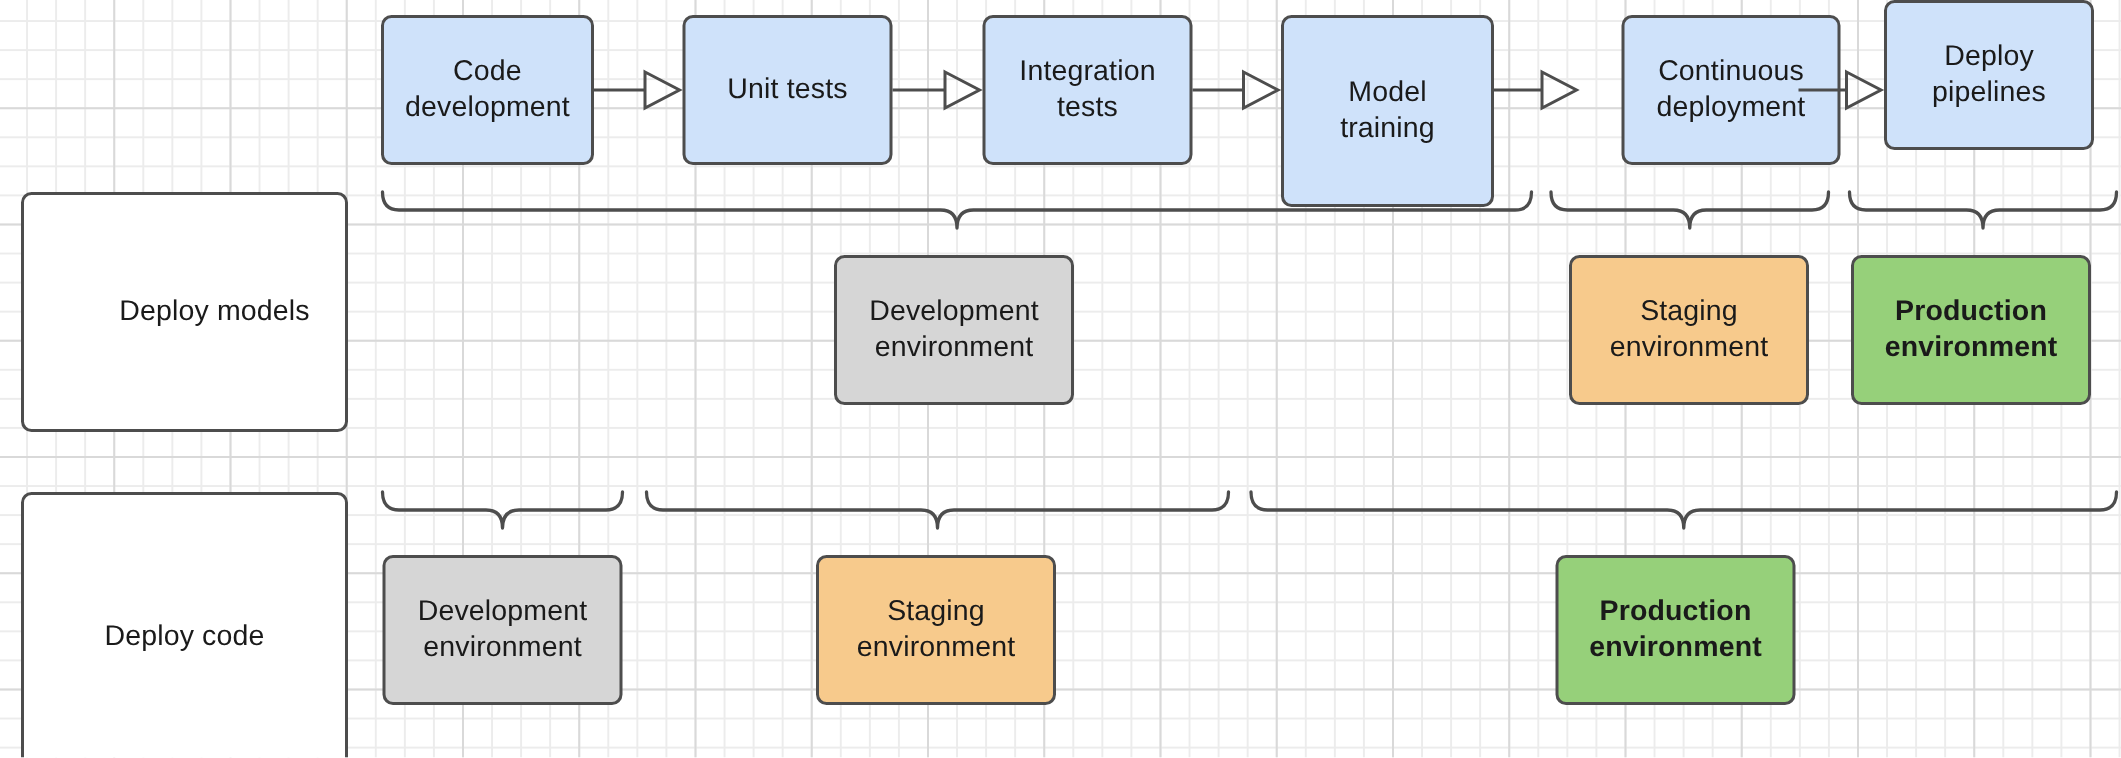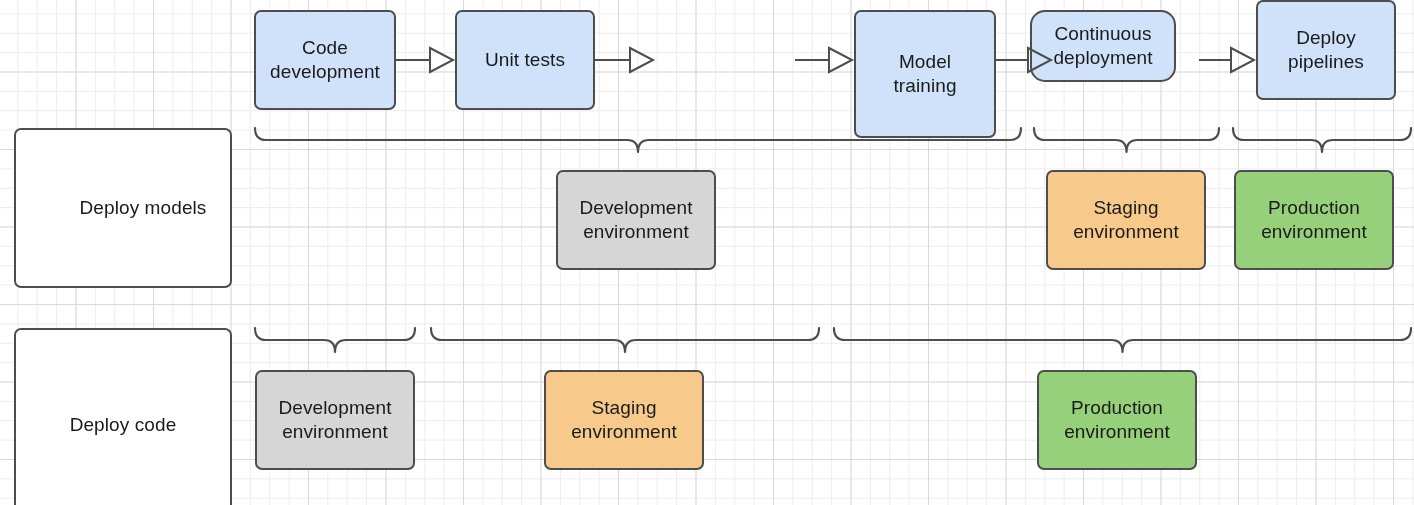--- a/index.html
+++ b/index.html
@@ -41,21 +41,21 @@
     line-height: 1.28;
     letter-spacing: 0.1px;
     white-space: pre-line;
     font-family: "Liberation Sans", sans-serif;
   }
 
   .node.stage   { background: #cfe2fa; }
   .node.label   { background: #ffffff; font-size: 19px; }
   .node.dev     { background: #d6d6d6; }
   .node.staging { background: #f7ca8c; }
-  .node.prod    { background: #96d07a; }
+  .node.prod    { background: #96d07a; font-weight: bold; }
 
   .brace {
     position: absolute;
     overflow: visible;
   }
   .brace path {
     fill: none;
     stroke: #4d4d4d;
     stroke-width: 2.2;
     stroke-linecap: round;
@@ -74,23 +74,25 @@
     stroke-linejoin: miter;
   }
 </style>
 </head>
 <body>
 
 <div id="canvas">
     <div class="node stage" style="left: 254px; top: 10px; width: 142px; height: 100px;">Code
 development</div>
     <div class="node stage" style="left: 455px; top: 10px; width: 140px; height: 100px; text-align: center;">Unit tests</div>
+    <div class="node stage" style="left: 655px; top: 10px; width: 140px; height: 100px;">Integration
+tests</div>
     <div class="node stage" style="left: 854px; top: 10px; width: 142px; height: 128px;">Model
 training</div>
-    <div class="node stage" style="left: 1030px; top: 10px; width: 146px; height: 72px; border-radius: 15px;">Continuous
+    <div class="node stage" style="left: 1081px; top: 10px; width: 146px; height: 100px;">Continuous
 deployment</div>
     <div class="node stage" style="left: 1256px; top: 0; width: 140px; height: 100px;">Deploy
 pipelines</div>
     <svg class="connector" width="59" height="34" style="left: 396px; top: 43px;">
       <line x1="0" y1="17" x2="34" y2="17"></line>
       <polygon points="34,5 57,17 34,29"></polygon>
     </svg>
     <svg class="connector" width="60" height="34" style="left: 595px; top: 43px;">
       <line x1="0" y1="17" x2="35" y2="17"></line>
       <polygon points="35,5 58,17 35,29"></polygon>

